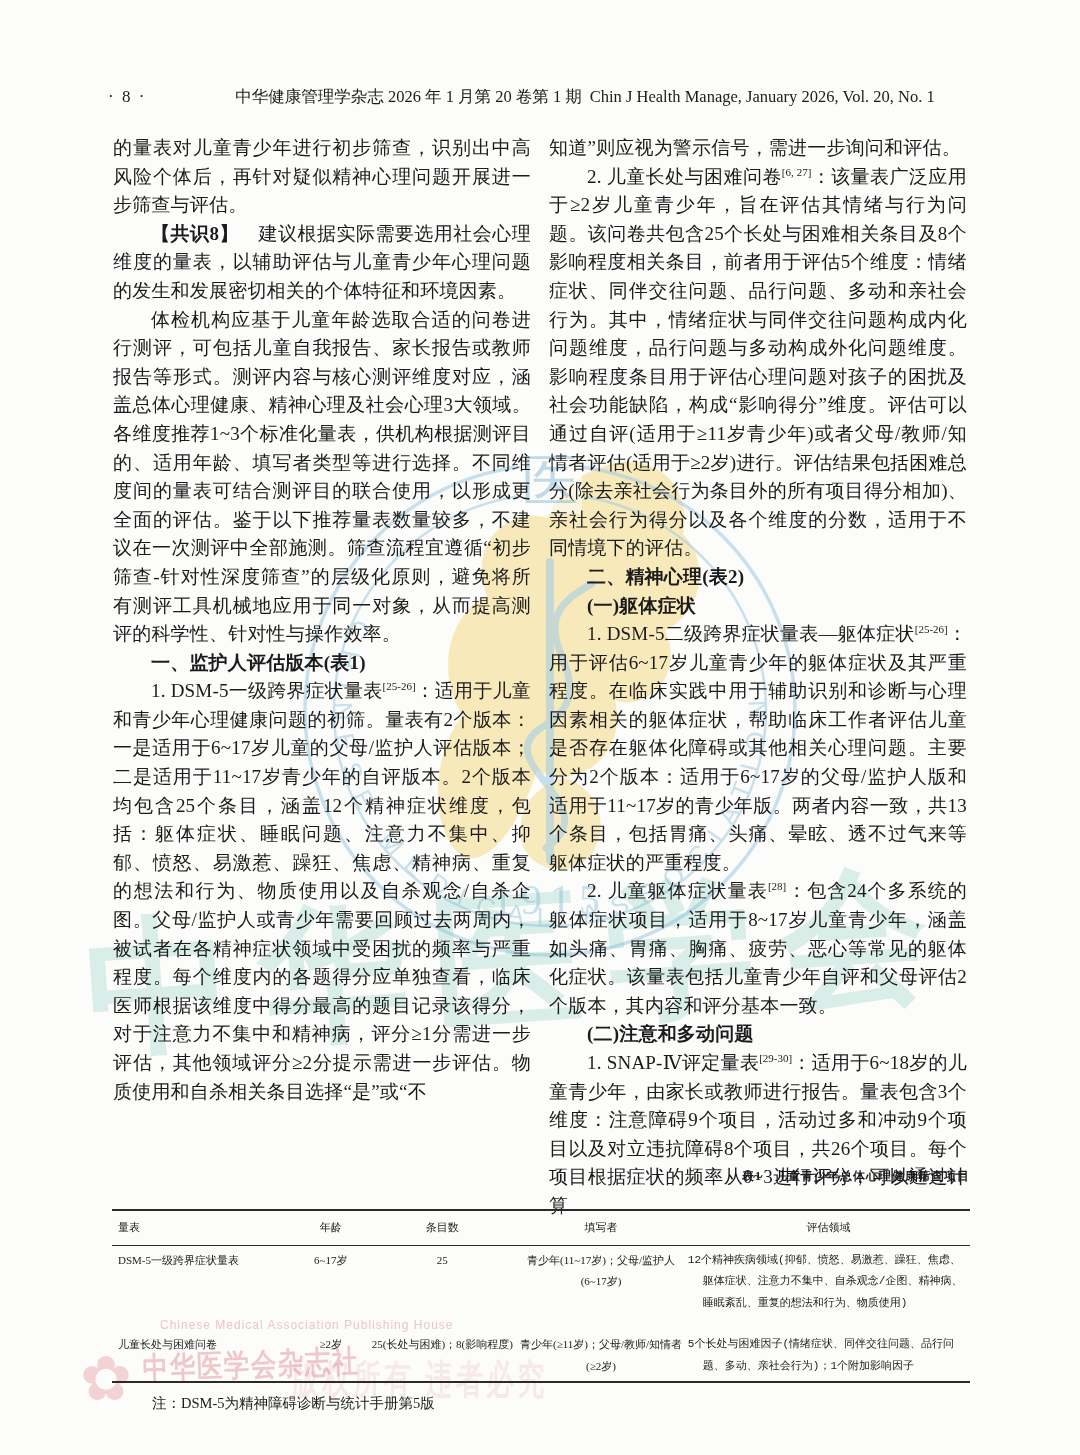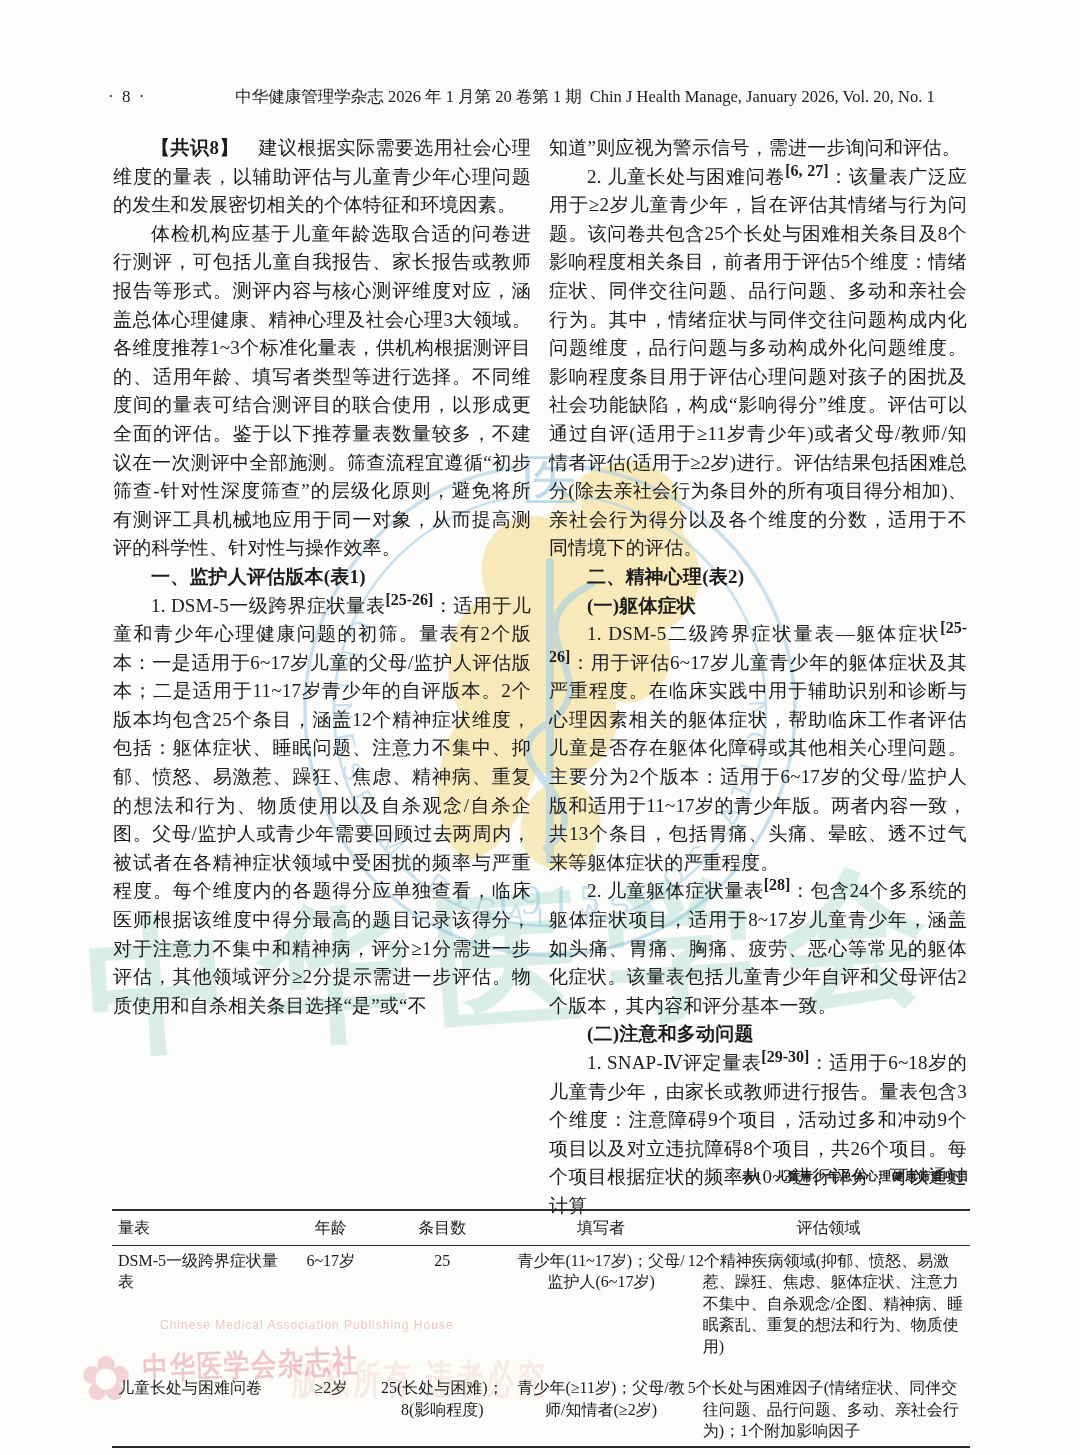--- a/index.html
+++ b/index.html
@@ -13,34 +13,34 @@
   .header{position:absolute;top:86px;left:108px;width:864px;display:flex;align-items:baseline;z-index:3;}
   .page-num{width:90px;font-size:17px;letter-spacing:2px;}
   .journal-line{flex:1;text-align:center;font-size:16.5px;white-space:nowrap;}
   .journal-line .cn{margin-right:8px;}
   
   .columns{position:absolute;top:134px;left:113px;width:854px;display:flex;gap:18px;z-index:2;}
   .col{width:418px;font-size:19px;line-height:28.6px;text-align:justify;letter-spacing:0.2px;}
   .col p{margin:0;text-indent:2em;}
   .col p.noindent{text-indent:0;}
   .col p.heading{font-weight:600;}
-  .col sup{font-size:16px;letter-spacing:0;line-height:0;font-weight:bold;}
+  .col sup{font-size:11px;letter-spacing:0;line-height:0;}
   .col b{font-weight:700;}
   
   .tablewrap{position:absolute;left:112px;top:1168px;width:858px;z-index:2;}
   .table-title{text-align:right;font-weight:700;font-size:12px;margin:0 0 7px 0;letter-spacing:1px;}
-  table{width:100%;border-collapse:collapse;font-size:16px;line-height:21.5px;
+  table{width:100%;border-collapse:collapse;font-size:11px;line-height:21.5px;
         border-top:2.5px solid #2a2a2a;border-bottom:2.5px solid #2a2a2a;margin-top:24px;}
   thead th{border-bottom:1.5px solid #2a2a2a;font-weight:400;padding:6px 2px;}
   th.c0{width:21%;text-align:left;padding-left:6px;}
   th.c1{width:9%;} th.c2{width:17%;} th.c3{width:20%;} th.c4{width:33%;}
   td{vertical-align:top;padding:4px 2px;}
   td.c0{text-align:left;padding-left:6px;}
   td.c1,td.c2,td.c3{text-align:center;}
-  td.c4{text-align:left;padding-left:16px;text-indent:-15px;}
+  td.c4{text-align:left;padding-left:16px;text-indent:-15px;font-family:Liberation Mono, monospace;}
   tr.gap td{padding-bottom:16px;}
   .note{font-size:14.5px;margin-top:11px;padding-left:40px;z-index:2;position:relative;}
   
   .wm{position:absolute;z-index:1;pointer-events:none;}
   .wm-seal{left:288px;top:442px;opacity:.62;}
   .wm-map{left:415px;top:448px;opacity:.85;}
   .wm-callig{
     left:85px;top:862px;width:900px;
     font-size:148px;font-weight:700;letter-spacing:26px;white-space:nowrap;
     color:rgba(116,198,180,0.26);transform:rotate(-4deg);
@@ -98,20 +98,21 @@
 
   <div class="header">
     <div class="page-num">· 8 ·</div>
     <div class="journal-line">
       <span class="cn">中华健康管理学杂志 2026 年 1 月第 20 卷第 1 期</span><span class="en">Chin J Health Manage, January 2026, Vol. 20, No. 1</span>
     </div>
   </div>
 
   <div class="columns">
     <div class="col">
+        <p class="noindent">的量表对儿童青少年进行初步筛查，识别出中高风险个体后，再针对疑似精神心理问题开展进一步筛查与评估。</p>
         <p class=""><b>【共识8】</b>　建议根据实际需要选用社会心理维度的量表，以辅助评估与儿童青少年心理问题的发生和发展密切相关的个体特征和环境因素。</p>
         <p class="">体检机构应基于儿童年龄选取合适的问卷进行测评，可包括儿童自我报告、家长报告或教师报告等形式。测评内容与核心测评维度对应，涵盖总体心理健康、精神心理及社会心理3大领域。各维度推荐1~3个标准化量表，供机构根据测评目的、适用年龄、填写者类型等进行选择。不同维度间的量表可结合测评目的联合使用，以形成更全面的评估。鉴于以下推荐量表数量较多，不建议在一次测评中全部施测。筛查流程宜遵循“初步筛查-针对性深度筛查”的层级化原则，避免将所有测评工具机械地应用于同一对象，从而提高测评的科学性、针对性与操作效率。</p>
         <p class="heading ">一、监护人评估版本(表1)</p>
         <p class="">1. DSM-5一级跨界症状量表<sup>[25-26]</sup>：适用于儿童和青少年心理健康问题的初筛。量表有2个版本：一是适用于6~17岁儿童的父母/监护人评估版本；二是适用于11~17岁青少年的自评版本。2个版本均包含25个条目，涵盖12个精神症状维度，包括：躯体症状、睡眠问题、注意力不集中、抑郁、愤怒、易激惹、躁狂、焦虑、精神病、重复的想法和行为、物质使用以及自杀观念/自杀企图。父母/监护人或青少年需要回顾过去两周内，被试者在各精神症状领域中受困扰的频率与严重程度。每个维度内的各题得分应单独查看，临床医师根据该维度中得分最高的题目记录该得分，对于注意力不集中和精神病，评分≥1分需进一步评估，其他领域评分≥2分提示需进一步评估。物质使用和自杀相关条目选择“是”或“不</p>
       </div>
     <div class="col">
         <p class="noindent">知道”则应视为警示信号，需进一步询问和评估。</p>
         <p class="">2. 儿童长处与困难问卷<sup>[6, 27]</sup>：该量表广泛应用于≥2岁儿童青少年，旨在评估其情绪与行为问题。该问卷共包含25个长处与困难相关条目及8个影响程度相关条目，前者用于评估5个维度：情绪症状、同伴交往问题、品行问题、多动和亲社会行为。其中，情绪症状与同伴交往问题构成内化问题维度，品行问题与多动构成外化问题维度。影响程度条目用于评估心理问题对孩子的困扰及社会功能缺陷，构成“影响得分”维度。评估可以通过自评(适用于≥11岁青少年)或者父母/教师/知情者评估(适用于≥2岁)进行。评估结果包括困难总分(除去亲社会行为条目外的所有项目得分相加)、亲社会行为得分以及各个维度的分数，适用于不同情境下的评估。</p>
         <p class="heading ">二、精神心理(表2)</p>
         <p class="heading ">(一)躯体症状</p>

